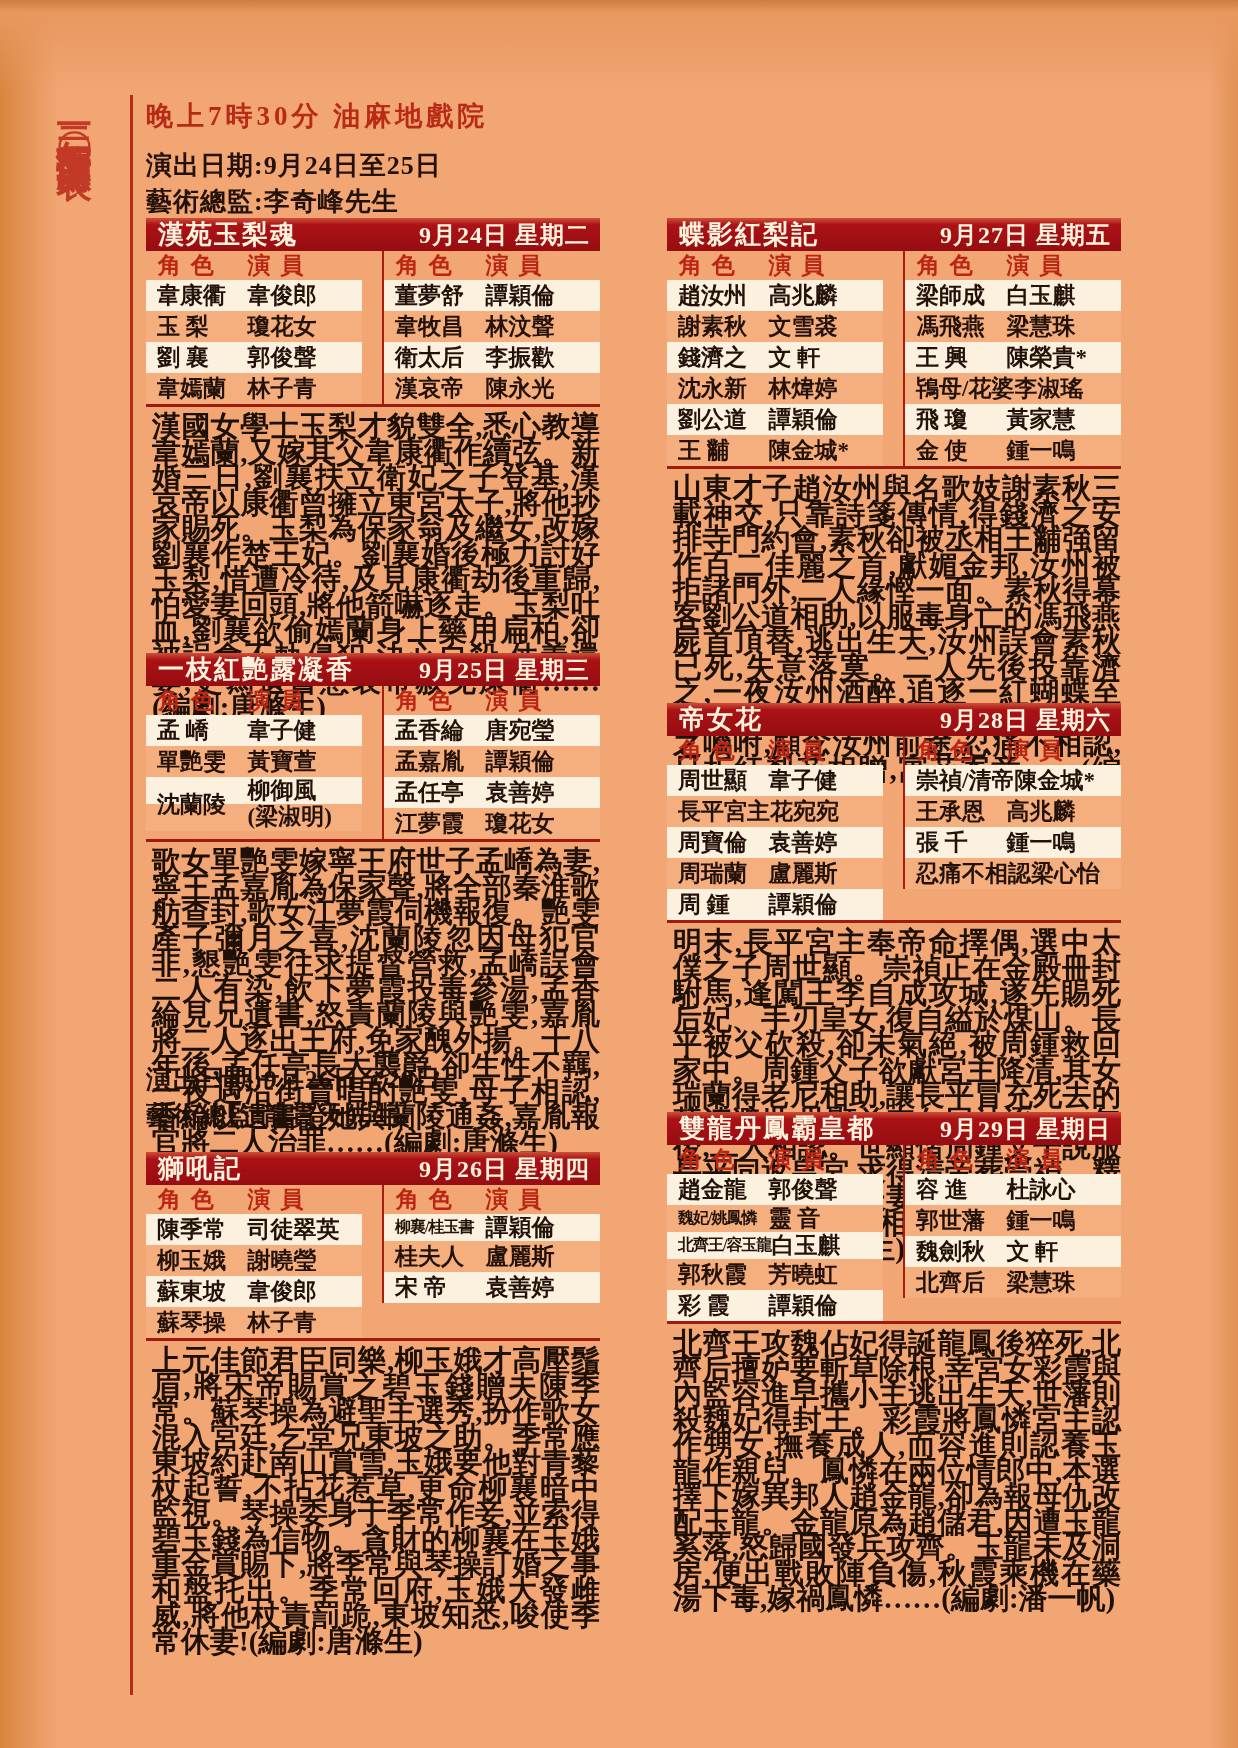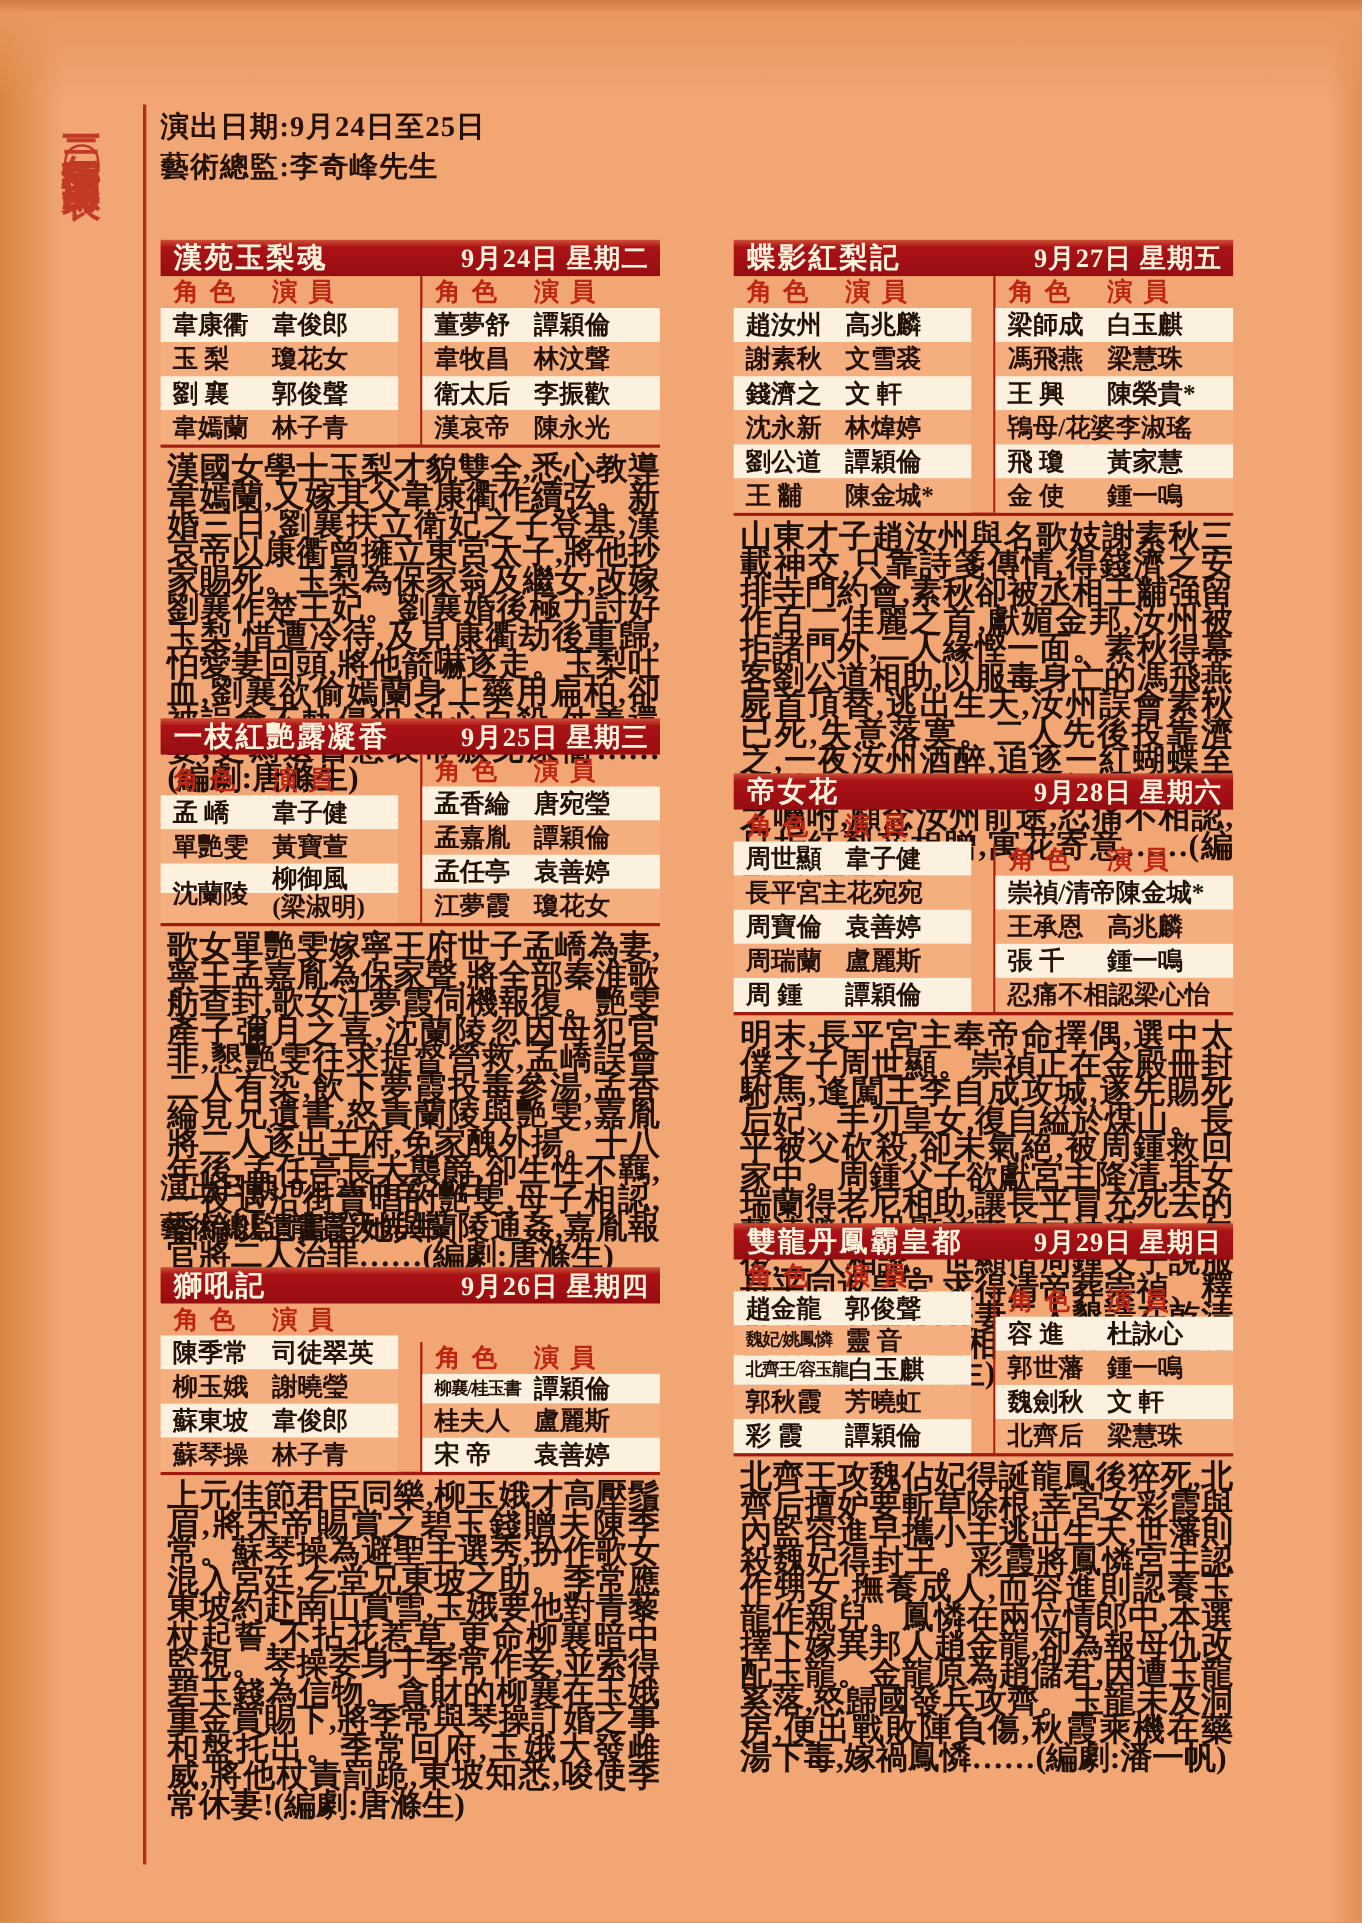--- a/index.html
+++ b/index.html
@@ -18,21 +18,21 @@
   .info-block{position:absolute;left:146px;width:460px;}
   .venue{font-size:27px;font-weight:bold;color:#b92a16;letter-spacing:4px;margin:0 0 14px 0;}
   .info-line{font-size:26px;font-weight:bold;color:#23110a;letter-spacing:1px;line-height:36px;}
   
   .panel{position:absolute;width:454px;}
   .bar{height:33px;display:flex;justify-content:space-between;align-items:center;
     padding:0 10px 0 12px;
     background:linear-gradient(180deg,#cd5038 0,#ab1216 7px,#960d11 100%);}
   .bar-title{color:#fdf3dd;font-size:26px;font-weight:bold;letter-spacing:2px;}
   .bar-date{color:#fdf3dd;font-size:24px;font-weight:bold;letter-spacing:1px;}
-  .cast{display:flex;border-bottom:3px solid #a01a0f;align-items:flex-end;gap:20px;}
+  .cast{display:flex;border-bottom:3px solid #a01a0f;align-items:flex-start;gap:20px;}
   .half{flex:1 1 0;min-width:0;}
   .half.right{border-left:2px solid #a81d10;}
   .colhead{height:29px;display:flex;align-items:center;font-size:23px;font-weight:bold;color:#bc2414;}
   .colhead .rolehead{flex:0 0 47%;padding-left:12px;box-sizing:border-box;letter-spacing:2px;}
   .colhead .perfhead{flex:1;letter-spacing:2px;}
   .row{display:flex;align-items:center;min-height:27px;font-size:23px;font-weight:bold;color:#24120a;}
   .row .role{flex:0 0 47%;padding-left:11px;box-sizing:border-box;white-space:nowrap;}
   .row .role.small{font-size:16px;letter-spacing:-1px;}
   .row .perf{flex:1;white-space:pre-line;line-height:26px;}
   .row.c{background:#fcf1de;}
@@ -42,20 +42,21 @@
     text-align:justify;letter-spacing:0;}
 </style>
 </head>
 <body>
 
 <div class="page">
   <div class="v-title">二〇一三年演期三演出節目表</div>
   <div class="v-rule"></div>
 
   <div class="info-block" style="top:98px;">
+    <p class="venue">晚上7時30分  油麻地戲院</p>
     <div class="info-line">演出日期:9月24日至25日</div>
     <div class="info-line">藝術總監:李奇峰先生</div>
   </div>
 
   <div class="info-block" style="top:1062px;">
     <div class="info-line">演出日期:9月26日至29日</div>
     <div class="info-line">藝術總監:龍貫天先生</div>
   </div>
 
   <div id="panels-root">

